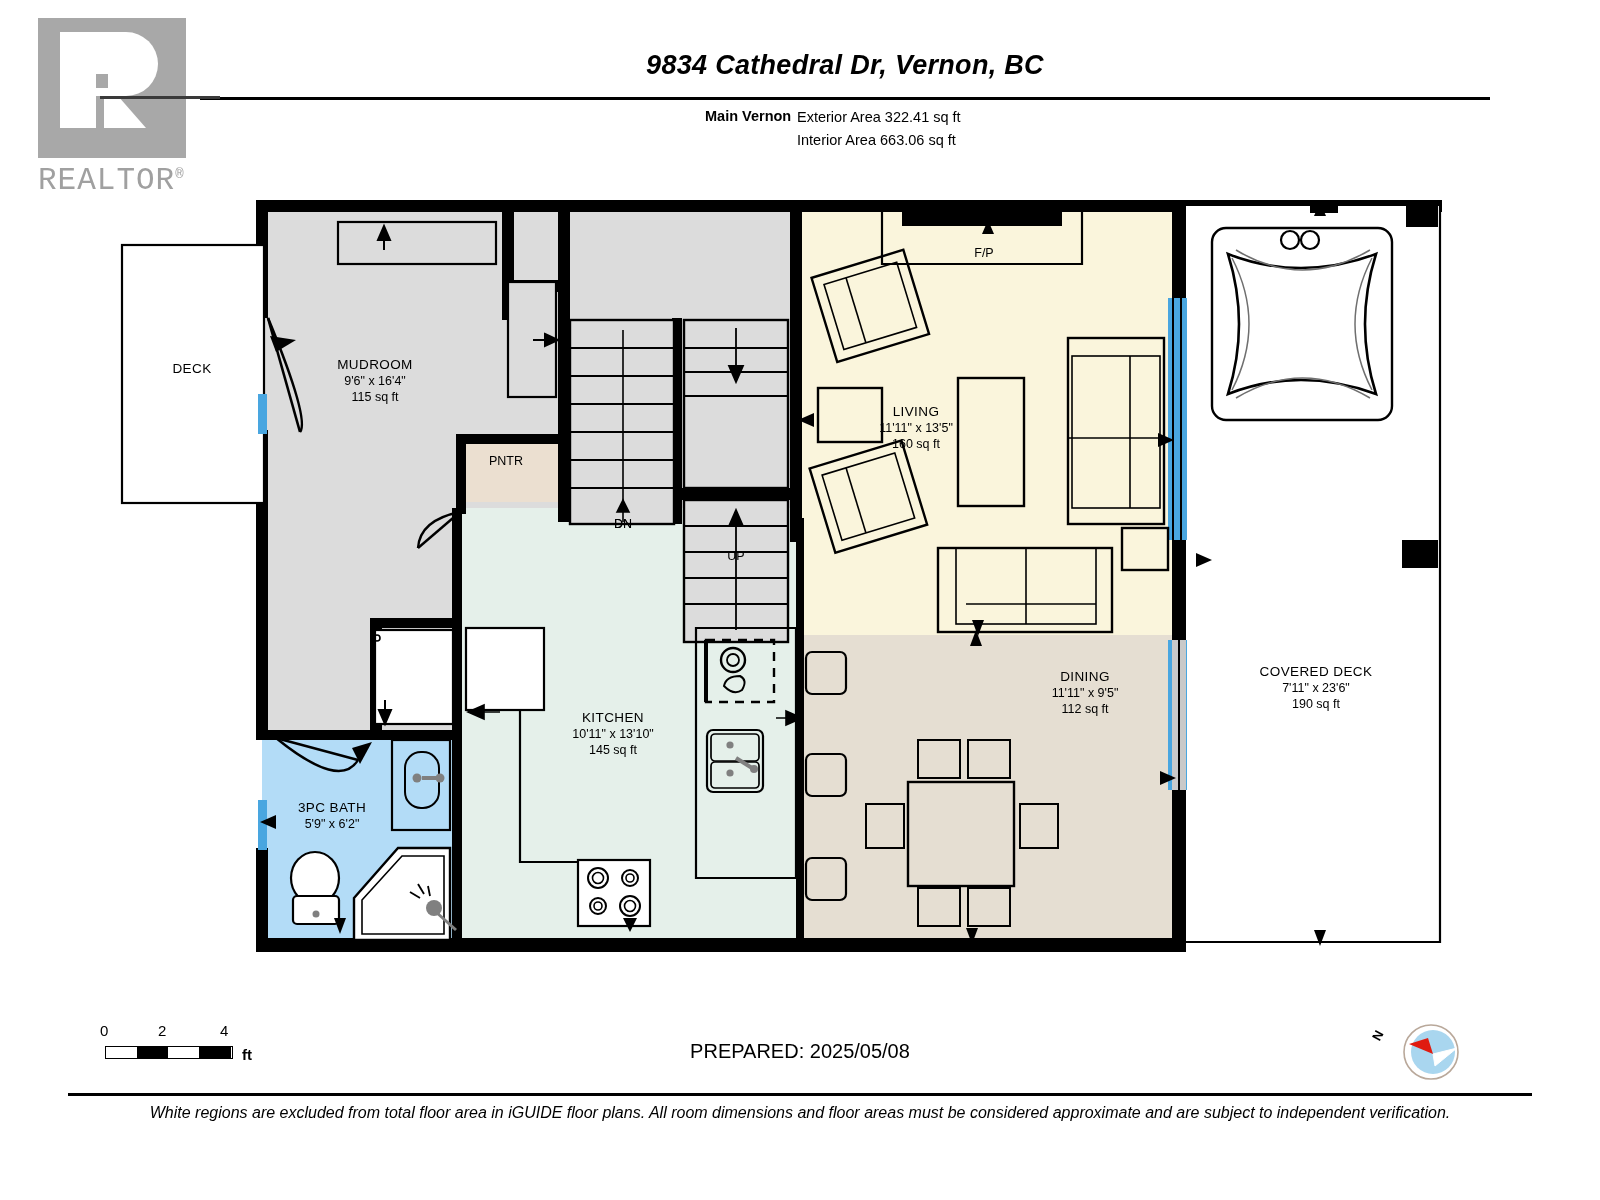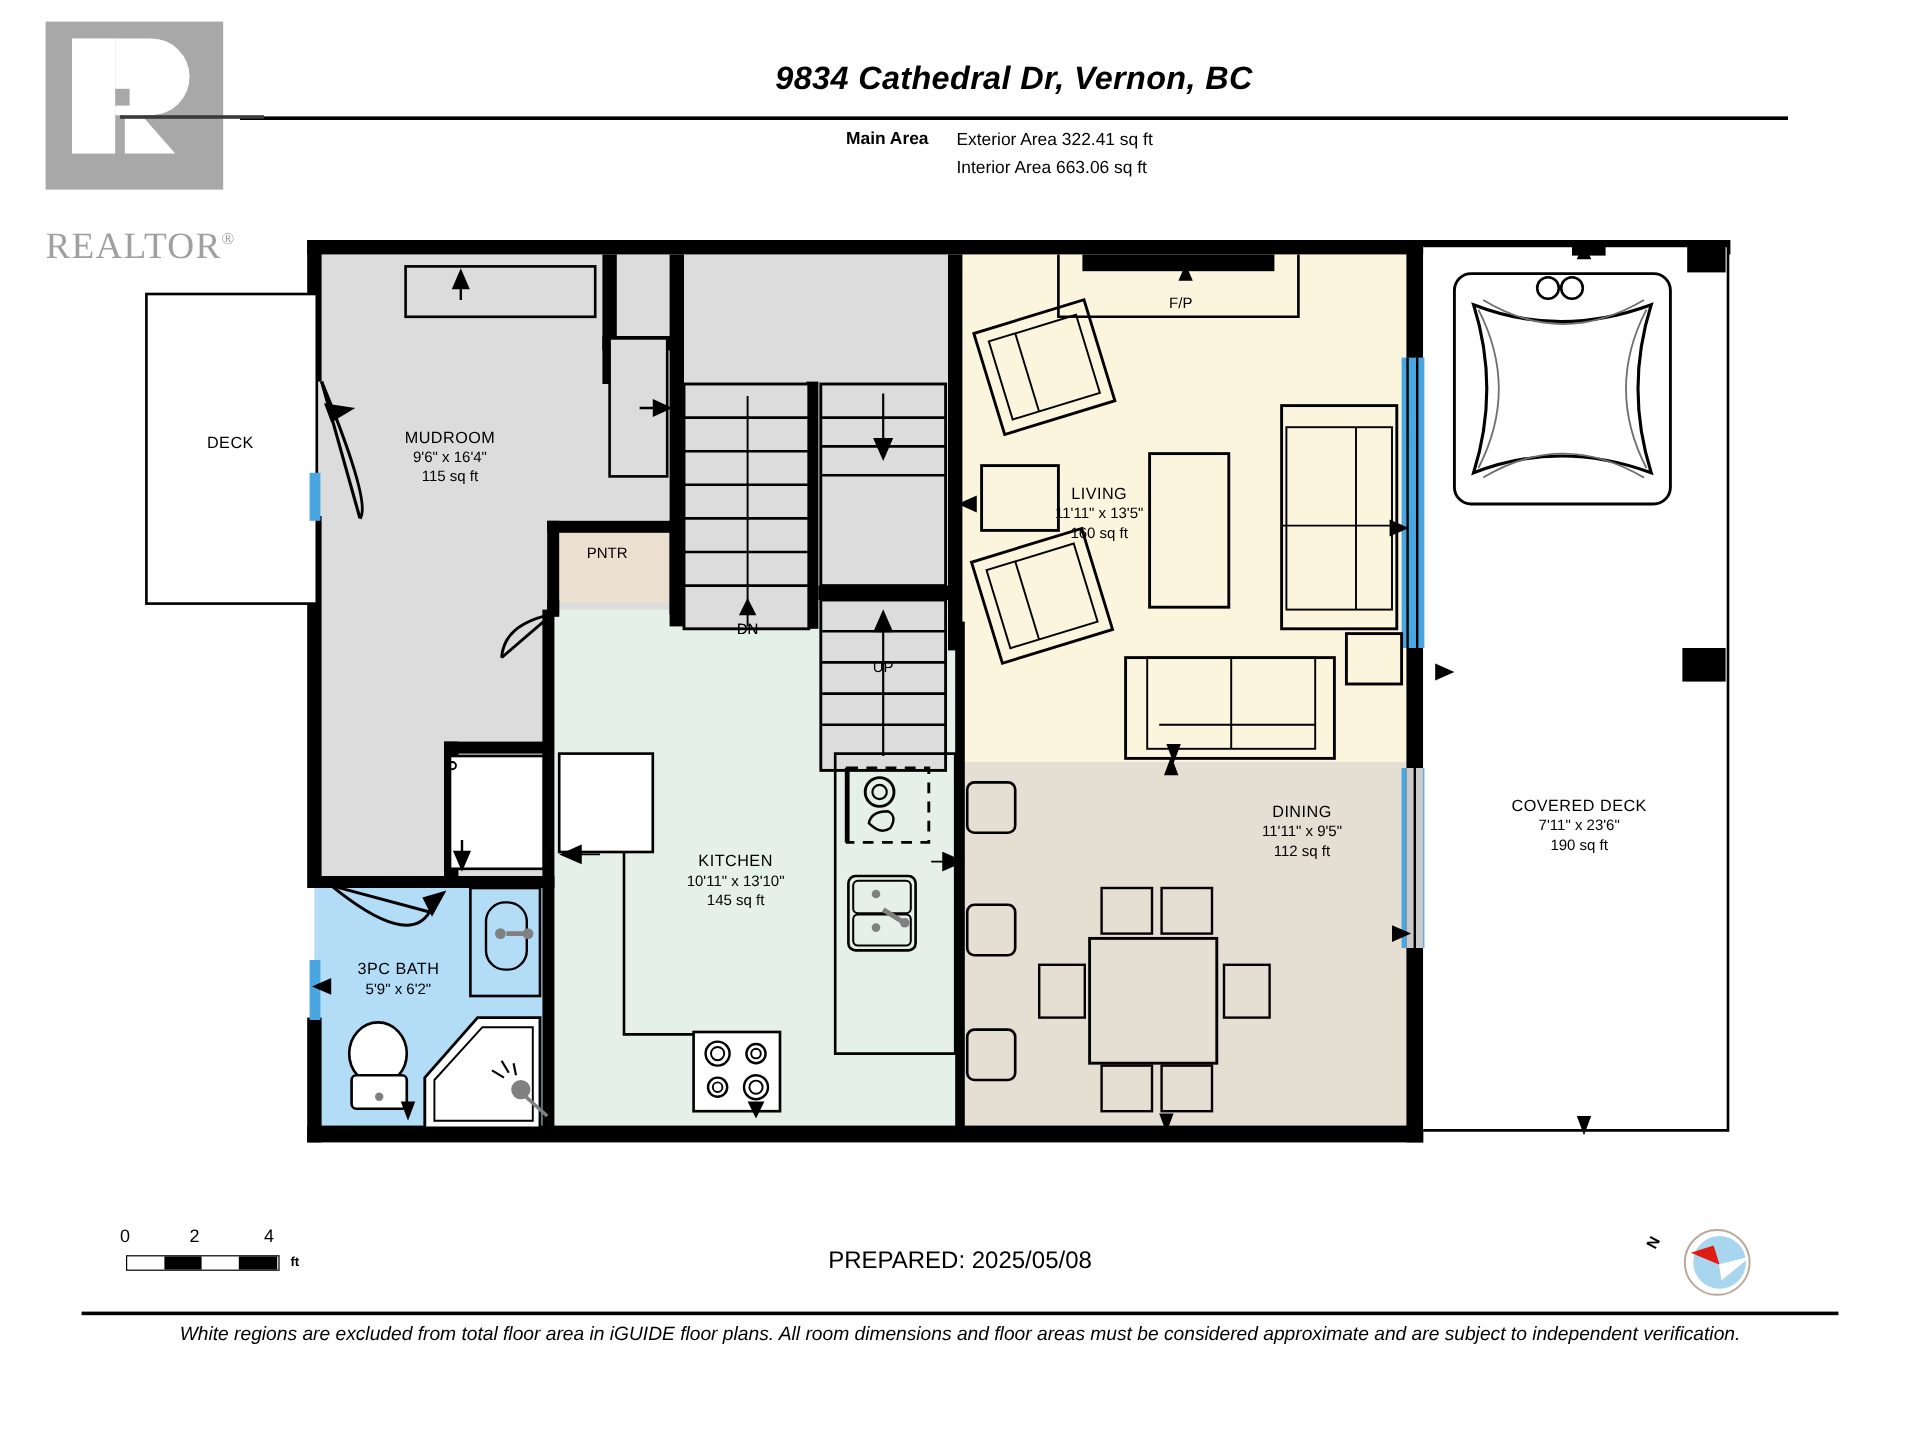--- a/index.html
+++ b/index.html
@@ -8,21 +8,21 @@
     width:1600px;height:1200px;position:relative;overflow:hidden;
     font-family:"Liberation Sans", sans-serif;
     color:#000;
   }
   .abs{position:absolute;}
 
   
   #logo-block{left:38px;top:18px;width:172px;height:180px;}
   #logo-square{position:absolute;left:0;top:0;width:148px;height:140px;background:#a8a8a8;}
   #logo-word{position:absolute;left:0;top:145px;width:172px;
-    font-size:31px;letter-spacing:1px;color:#a0a0a0;font-family:Liberation Serif, serif;margin-top:24px;}
+    font-size:31px;letter-spacing:1px;color:#a0a0a0;font-family:Liberation Mono, monospace;}
   #logo-reg{font-size:14px;vertical-align:super;}
 
   #title{
     left:200px;top:50px;width:1290px;text-align:center;
     font-size:27px;font-weight:bold;letter-spacing:0.3px;font-style:italic;
   }
   #title-rule{left:200px;top:97px;width:1290px;height:3px;background:#000;}
 
   #floor-label{left:705px;top:108px;font-size:14.5px;font-weight:bold;}
   #area-ext{left:797px;top:109px;font-size:14.5px;}
@@ -33,21 +33,21 @@
   svg{display:block;}
 
   
   #scale-wrap{left:100px;top:1022px;width:200px;height:50px;}
   .sc-num{position:absolute;font-size:15px;}
   #sc0{left:0px;top:0px;}
   #sc2{left:58px;top:0px;}
   #sc4{left:120px;top:0px;}
   #sc-bar{position:absolute;left:5px;top:24px;width:128px;height:13px;border:1.5px solid #000;box-sizing:border-box;}
   .sc-seg{position:absolute;top:0;height:100%;background:#000;}
-  #sc-ft{position:absolute;left:142px;top:24px;font-size:11px;font-weight:bold;}
+  #sc-ft{position:absolute;left:142px;top:24px;font-size:15px;font-weight:bold;}
 
   #prepared{left:0px;top:1040px;width:1600px;text-align:center;font-size:20px;}
 
   #compass{left:1395px;top:1018px;width:66px;height:66px;}
   #compass-n{position:absolute;left:-22px;top:10px;font-size:13px;font-weight:bold;
     transform:rotate(-62deg);transform-origin:center center;}
 
   #foot-rule{left:68px;top:1093px;width:1464px;height:3px;background:#000;}
   #disclaimer{left:68px;top:1104px;width:1464px;text-align:center;font-size:16px;font-style:italic;}
 
@@ -67,21 +67,21 @@
       <path d="M58 14 L88 14 A32 32 0 0 1 88 78 L58 78 Z" fill="#ffffff"></path>
       <path d="M66 62 L108 110 L66 110 Z" fill="#ffffff"></path>
       <rect x="58" y="56" width="12" height="14" fill="#a8a8a8"></rect>
     </svg>
   </div>
   <div id="logo-word"><span>REALTOR</span><span id="logo-reg">®</span></div>
 </div>
 
 <div class="abs" id="title">9834 Cathedral Dr, Vernon, BC</div>
 <div class="abs" id="title-rule"></div>
-<div class="abs" id="floor-label">Main Area</div>
+<div class="abs" id="floor-label">Main Vernon</div>
 <div class="abs" id="area-ext">Exterior Area 322.41 sq ft</div>
 <div class="abs" id="area-int">Interior Area 663.06 sq ft</div>
 
 <div class="abs" style="left:100px;top:96px;width:120px;height:3px;background:#3a3a3a;"></div>
 
 <div class="abs" id="plan">
 <svg width="1600" height="1200" viewBox="0 0 1600 1200" xmlns="http://www.w3.org/2000/svg">
 
   <rect x="262" y="208" width="240" height="530" fill="#dcdcdc"></rect>
   <rect x="262" y="208" width="540" height="310" fill="#dcdcdc"></rect>

